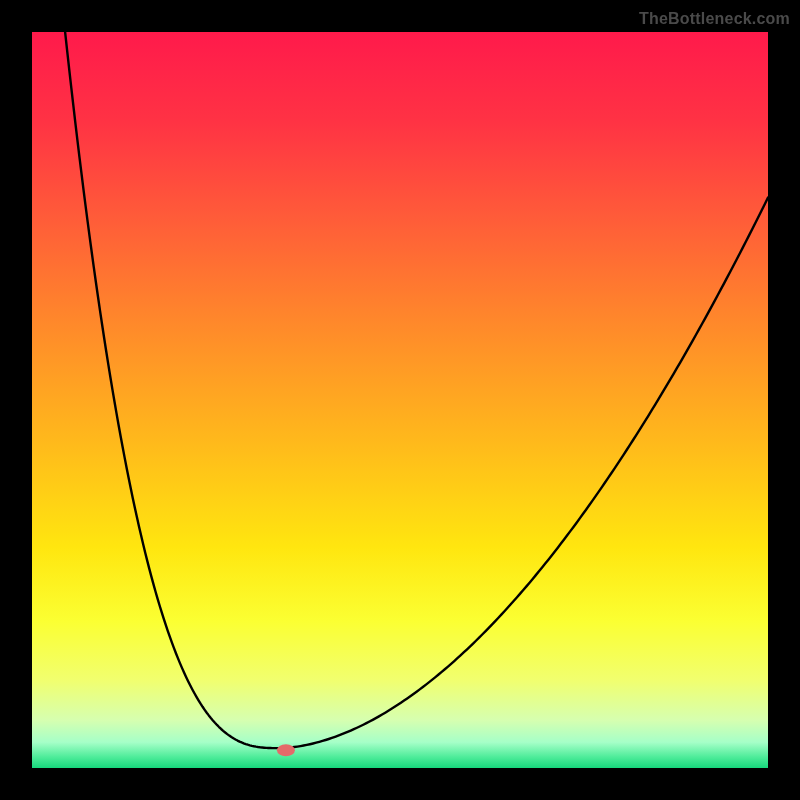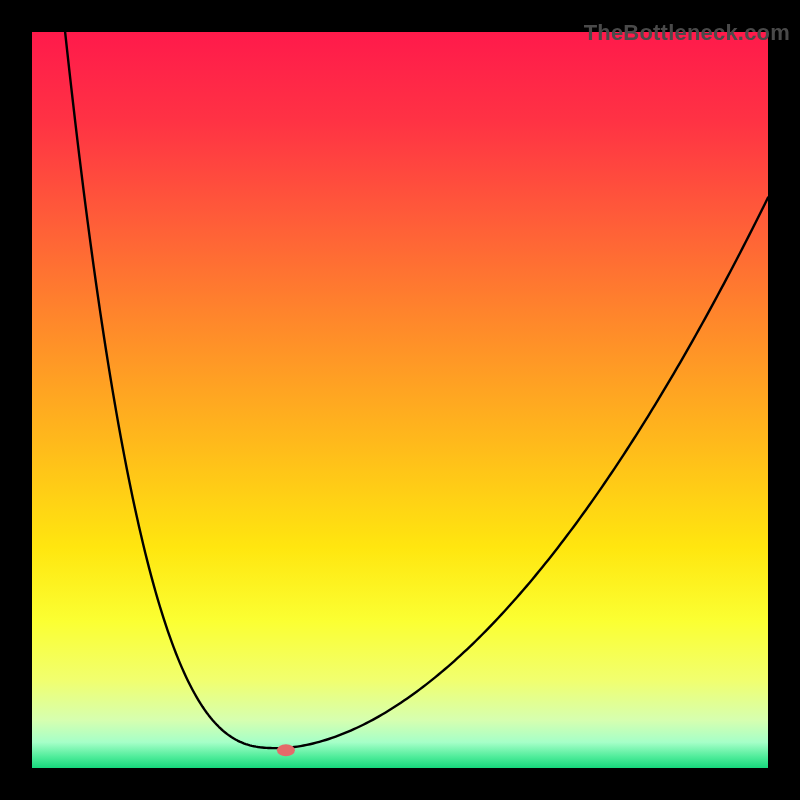--- a/index.html
+++ b/index.html
@@ -22,24 +22,24 @@
   .plot {
     position: absolute;
     left: 32px;
     top: 32px;
     width: 736px;
     height: 736px;
     overflow: hidden;
   }
   .watermark {
     position: absolute;
-    top: 20px;
+    top: 10px;
     right: 10px;
     color: #4a4a4a;
-    font-size: 22px;
+    font-size: 16px;
     font-weight: 600;
     letter-spacing: 0.2px;
     user-select: none;
   }
   svg {
     display: block;
   }
 </style>
 </head>
 <body>

